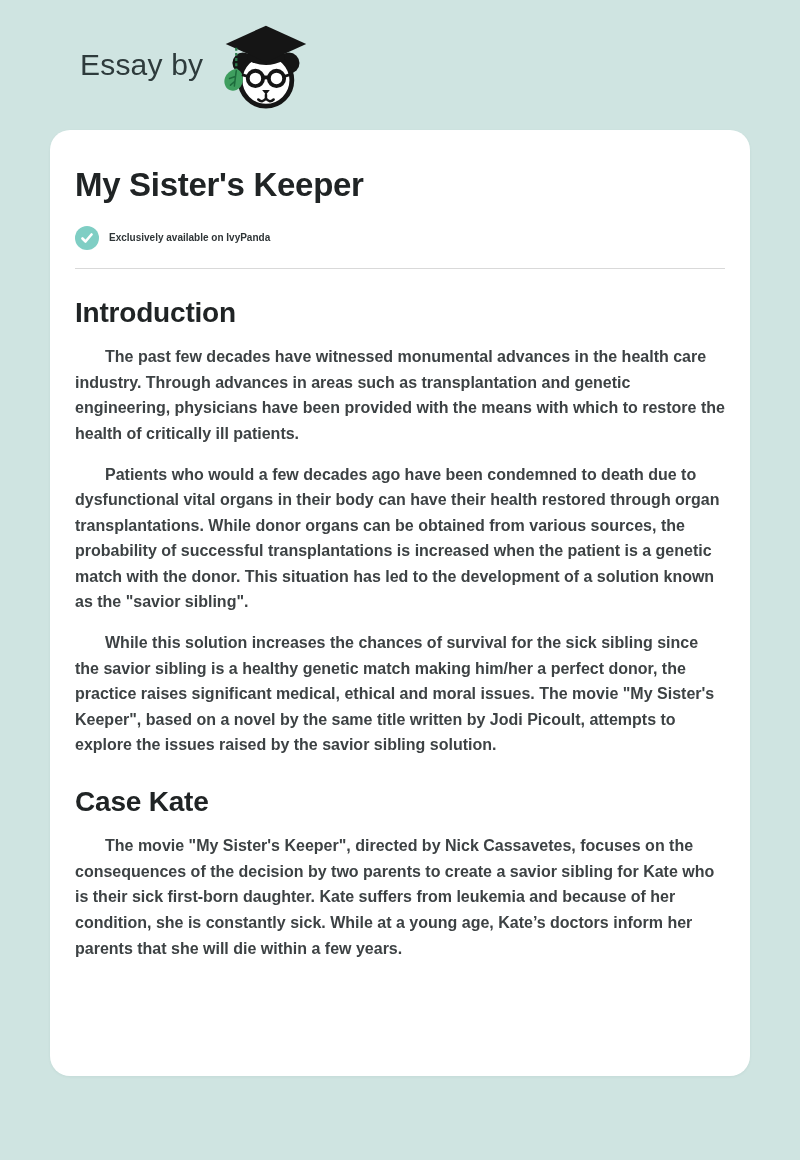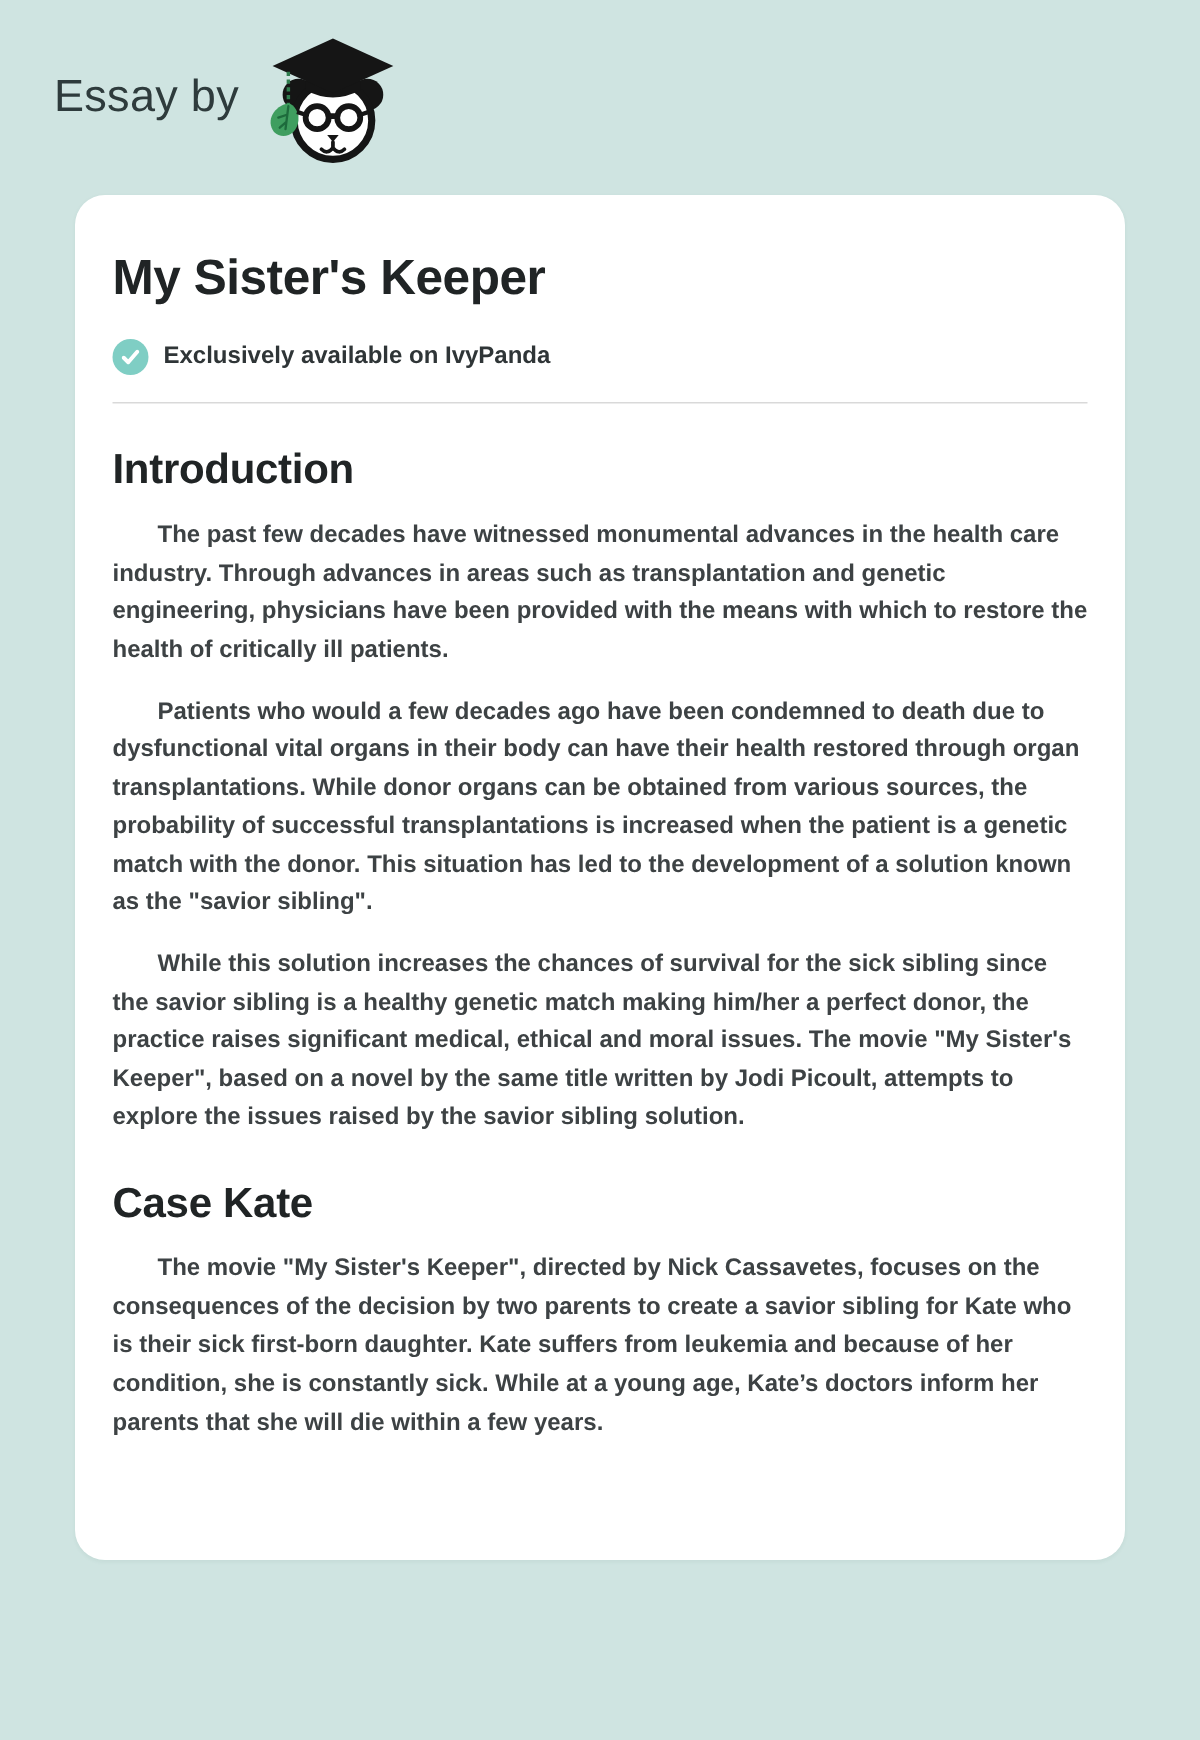--- a/index.html
+++ b/index.html
@@ -6,54 +6,54 @@
   body {
     width: 800px; height: 1160px; overflow: hidden;
     background: #cfe4e1;
     font-family: "Liberation Sans", sans-serif;
   }
   .page { width: 800px; height: 1160px; overflow: hidden; }
 
   
   .site-header {
     display: flex; align-items: center;
-    height: 130px; padding-left: 36px; box-sizing: border-box;
+    height: 130px; padding-left: 80px; box-sizing: border-box;
   }
   .essay-by {
     font-size: 30px; color: #2e3b3c; letter-spacing: 0.2px;
   }
   .logo { width: 96px; height: 92px; margin: 0 6px 0 14px; display: block; flex: 0 0 auto; }
   .logo svg { width: 100%; height: 100%; display: block; }
   .brand {
     font-family: "Liberation Serif", serif; font-weight: bold;
     font-size: 32px; color: #1c2425; letter-spacing: 0.3px;
   }
   .brand sup { font-size: 15px; font-weight: bold; vertical-align: super; }
 
   
   .card {
     background: #ffffff;
     margin: 0 50px 48px 50px;
     border-radius: 20px;
-    padding: 36px 25px 64px 25px;
+    padding: 36px 25px 100px 25px;
     box-sizing: border-box;
     box-shadow: 0 1px 3px rgba(40,80,75,0.06);
   }
   h1.essay-title {
     margin: 0; font-size: 33px; line-height: 1.15;
     color: #202425; letter-spacing: -0.3px;
   }
   .badge { display: flex; align-items: center; gap: 10px; margin-top: 22px; }
   .badge-check {
     width: 24px; height: 24px; border-radius: 50%;
     background: #7fcec4; flex: 0 0 auto;
     display: flex; align-items: center; justify-content: center;
   }
   .badge-check svg { width: 12px; height: 12px; display: block; }
-  .badge-text { font-size: 16px; font-weight: bold; color: #2f3537; }
+  .badge-text { font-size: 10px; font-weight: bold; color: #2f3537; }
   hr.divider { border: none; border-top: 1px solid #d9d9d9; margin: 18px 0 0 0; }
   h2.section-heading {
     font-size: 28px; margin: 28px 0 14px 0; line-height: 1.15;
     color: #202425; letter-spacing: -0.2px;
   }
   p.para {
     font-size: 16px; line-height: 1.6; color: #3d4244;
     margin: 15px 0; text-indent: 30px; font-weight: bold;
   }
 </style>

